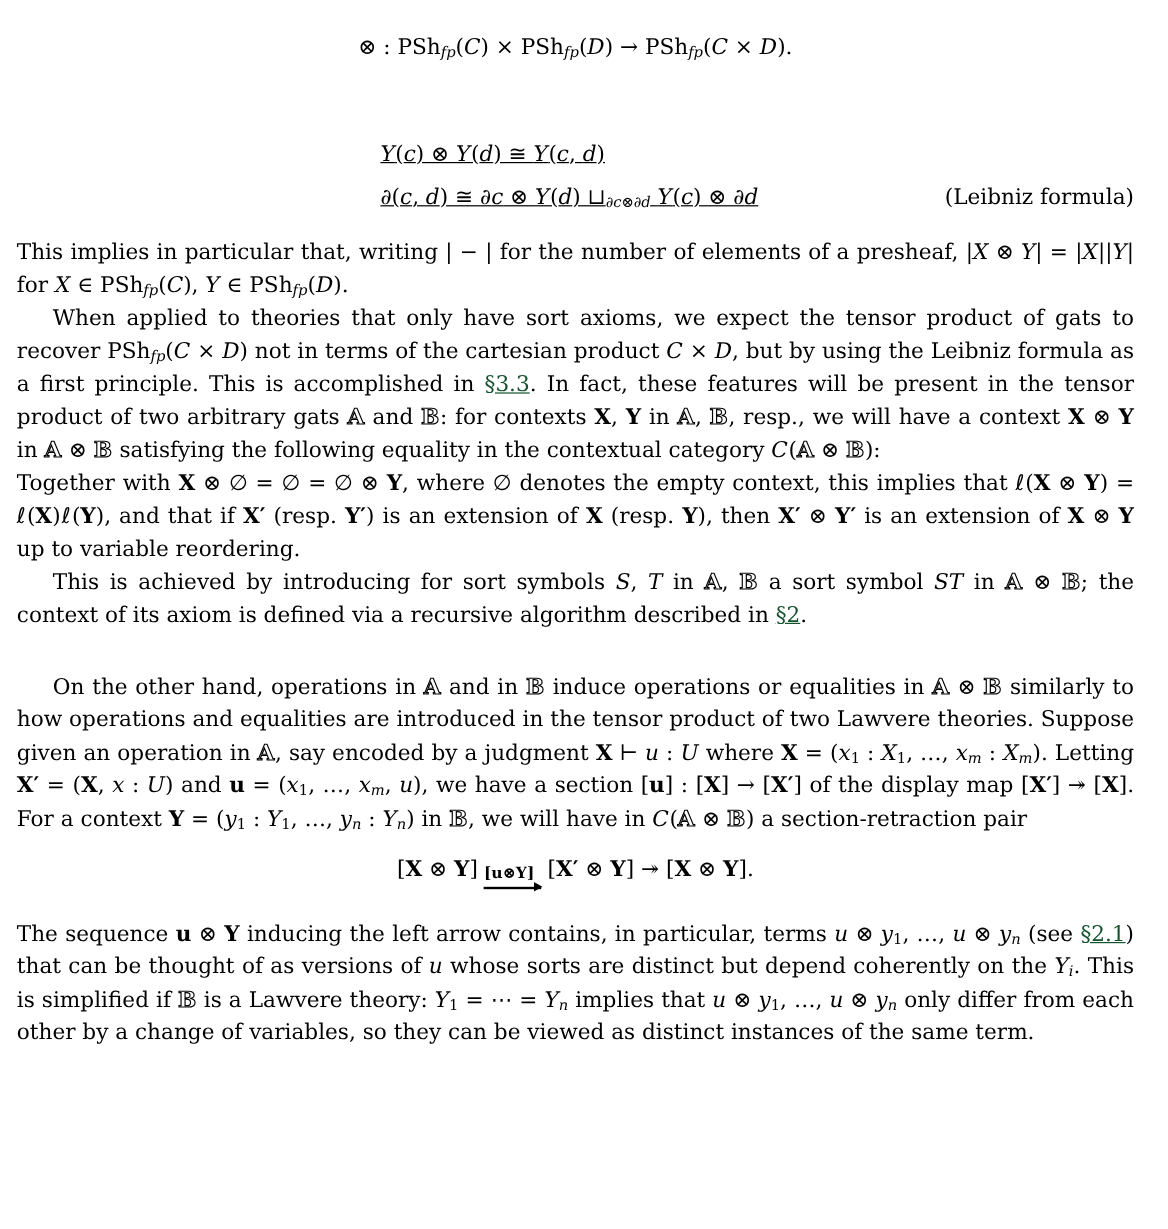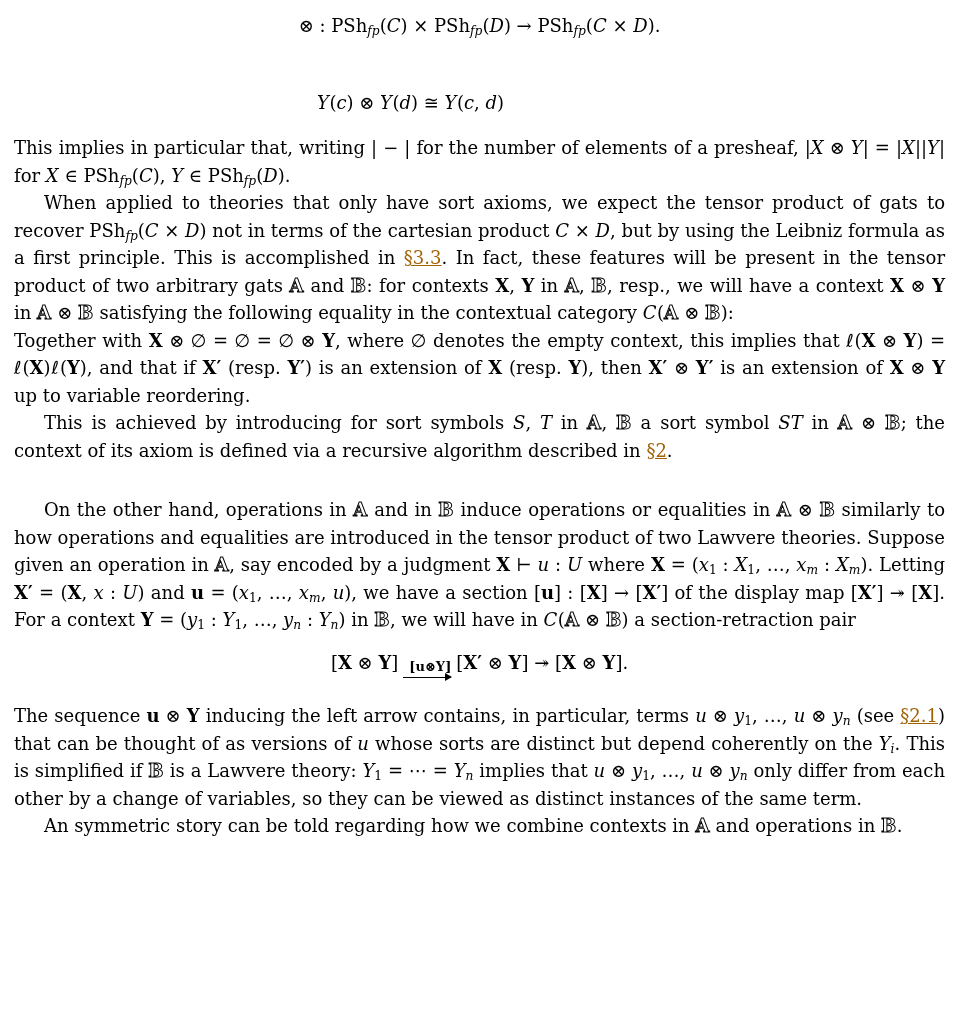--- a/index.html
+++ b/index.html
@@ -1,56 +1,56 @@
 <!DOCTYPE html>
 <html><head>
 <meta charset="utf-8">
 <style>
   html, body { margin: 0; padding: 0; background: #ffffff; }
   .page {
     position: relative;
     width: 973px;
     height: 1024px;
     box-sizing: border-box;
-    padding: 8px 28px 8px 14px;
+    padding: 22px 28px 8px 14px;
     background: #ffffff;
     color: #000000;
     font-family: "DejaVu Serif", "DejaVu Sans", "Liberation Serif", serif;
     font-size: 18px;
     line-height: 27.5px;
     overflow: hidden;
   }
   p { margin: 0; text-align: justify; }
   p.indent { text-indent: 30px; }
   p.extra-space { margin-top: 32px; }
 
   .display-eq { text-align: center; margin: 4px 0 24px; }
   .display-eq.mid { margin: 15px 0 17px; }
 
-  .align-block { padding-left: 303px; margin: 4px 0 18px; }
+  .align-block { padding-left: 303px; margin: 16px 0 18px; text-decoration: underline; }
   .eqrow { position: relative; margin-bottom: 9px; white-space: nowrap; }
   .eqrow:last-child { margin-bottom: 0; }
   .eqtag { position: absolute; right: 0; top: 0; }
 
   
   .seg-i { font-style: italic; }
   .seg-b { font-weight: bold; }
   .seg-sub { font-size: 0.68em; vertical-align: -0.22em; line-height: 0; }
   .seg-scr { font-style: italic; font-family: "DejaVu Serif", serif; letter-spacing: 0.5px; }
   .seg-bb { font-weight: 700; color: #ffffff; -webkit-text-stroke: 1px #000000; letter-spacing: 0.5px; }
   @supports not (-webkit-text-stroke: 1px #000) {
     .seg-bb { color: #000000; text-shadow: 0.8px 0 0 #000; }
   }
-  .seg-link { color: #a16207; text-decoration: underline; cursor: pointer; }
+  .seg-link { color: #14532d; text-decoration: underline; cursor: pointer; }
 
   
   .overarrow {
     display: inline-flex;
     flex-direction: column;
-    align-items: flex-end;
+    align-items: flex-start;
     vertical-align: -0.12em;
     margin: 0 5px;
   }
   .overarrow-label { font-size: 13px; line-height: 1.15; margin-bottom: 2px; white-space: nowrap; }
   .css-arrow { display: block; position: relative; width: 48px; height: 1.6px; background: #000; margin-bottom: 7px; }
   .css-arrow::after {
     content: "";
     position: absolute;
     right: -1px;
     top: -4px;
@@ -66,33 +66,36 @@
 <div class="page">
 
   <div class="display-eq">⊗ : PSh<span class="seg-i seg-sub">fp</span>(<span class="seg-i">C</span>) × PSh<span class="seg-i seg-sub">fp</span>(<span class="seg-i">D</span>) → PSh<span class="seg-i seg-sub">fp</span>(<span class="seg-i">C</span> × <span class="seg-i">D</span>).</div>
 
   <div style="height:21px"></div>
 
   <div class="align-block">
     <div class="eqrow">
       <span class="eqbody"><span class="seg-scr">Y</span>(<span class="seg-i">c</span>) ⊗ <span class="seg-scr">Y</span>(<span class="seg-i">d</span>) ≅ <span class="seg-scr">Y</span>(<span class="seg-i">c</span>, <span class="seg-i">d</span>)</span>
     </div>
+    <div class="eqrow">
+      <span class="eqbody">∂(<span class="seg-i">c</span>, <span class="seg-i">d</span>) ≅ ∂<span class="seg-i">c</span> ⊗ <span class="seg-scr">Y</span>(<span class="seg-i">d</span>) ⊔<span class="seg-i seg-sub">∂c⊗∂d</span> <span class="seg-scr">Y</span>(<span class="seg-i">c</span>) ⊗ ∂<span class="seg-i">d</span></span>
+      <span class="eqtag">(Leibniz formula)</span>
+    </div>
   </div>
 
   <p class="noindent">This implies in particular that, writing | − | for the number of elements of a presheaf, |<span class="seg-i">X</span> ⊗ <span class="seg-i">Y</span>| = |<span class="seg-i">X</span>||<span class="seg-i">Y</span>| for <span class="seg-i">X</span> ∈ PSh<span class="seg-i seg-sub">fp</span>(<span class="seg-i">C</span>), <span class="seg-i">Y</span> ∈ PSh<span class="seg-i seg-sub">fp</span>(<span class="seg-i">D</span>).</p>
   <p class="indent">When applied to theories that only have sort axioms, we expect the tensor product of gats to recover PSh<span class="seg-i seg-sub">fp</span>(<span class="seg-i">C</span> × <span class="seg-i">D</span>) not in terms of the cartesian product <span class="seg-i">C</span> × <span class="seg-i">D</span>, but by using the Leibniz formula as a first principle. This is accomplished in <span class="seg-link">§3.3</span>. In fact, these features will be present in the tensor product of two arbitrary gats <span class="seg-bb">A</span> and <span class="seg-bb">B</span>: for contexts <span class="seg-b">X</span>, <span class="seg-b">Y</span> in <span class="seg-bb">A</span>, <span class="seg-bb">B</span>, resp., we will have a context <span class="seg-b">X</span> ⊗ <span class="seg-b">Y</span> in <span class="seg-bb">A</span> ⊗ <span class="seg-bb">B</span> satisfying the following equality in the contextual category <span class="seg-scr">C</span>(<span class="seg-bb">A</span> ⊗ <span class="seg-bb">B</span>):</p>
 
 
   <p class="noindent">Together with <span class="seg-b">X</span> ⊗ ∅ = ∅ = ∅ ⊗ <span class="seg-b">Y</span>, where ∅ denotes the empty context, this implies that ℓ(<span class="seg-b">X</span> ⊗ <span class="seg-b">Y</span>) = ℓ(<span class="seg-b">X</span>)ℓ(<span class="seg-b">Y</span>), and that if <span class="seg-b">X′</span> (resp. <span class="seg-b">Y′</span>) is an extension of <span class="seg-b">X</span> (resp. <span class="seg-b">Y</span>), then <span class="seg-b">X′</span> ⊗ <span class="seg-b">Y′</span> is an extension of <span class="seg-b">X</span> ⊗ <span class="seg-b">Y</span> up to variable reordering.</p>
   <p class="indent">This is achieved by introducing for sort symbols <span class="seg-i">S</span>, <span class="seg-i">T</span> in <span class="seg-bb">A</span>, <span class="seg-bb">B</span> a sort symbol <span class="seg-i">ST</span> in <span class="seg-bb">A</span> ⊗ <span class="seg-bb">B</span>; the context of its axiom is defined via a recursive algorithm described in <span class="seg-link">§2</span>.</p>
   <p class="indent extra-space">On the other hand, operations in <span class="seg-bb">A</span> and in <span class="seg-bb">B</span> induce operations or equalities in <span class="seg-bb">A</span> ⊗ <span class="seg-bb">B</span> similarly to how operations and equalities are introduced in the tensor product of two Lawvere theories. Suppose given an operation in <span class="seg-bb">A</span>, say encoded by a judgment <span class="seg-b">X</span> ⊢ <span class="seg-i">u</span> : <span class="seg-i">U</span> where <span class="seg-b">X</span> = (<span class="seg-i">x</span><span class="seg-sub">1</span> : <span class="seg-i">X</span><span class="seg-sub">1</span>, …, <span class="seg-i">x</span><span class="seg-i seg-sub">m</span> : <span class="seg-i">X</span><span class="seg-i seg-sub">m</span>). Letting <span class="seg-b">X′</span> = (<span class="seg-b">X</span>, <span class="seg-i">x</span> : <span class="seg-i">U</span>) and <span class="seg-b">u</span> = (<span class="seg-i">x</span><span class="seg-sub">1</span>, …, <span class="seg-i">x</span><span class="seg-i seg-sub">m</span>, <span class="seg-i">u</span>), we have a section [<span class="seg-b">u</span>] : [<span class="seg-b">X</span>] → [<span class="seg-b">X′</span>] of the display map [<span class="seg-b">X′</span>] ↠ [<span class="seg-b">X</span>]. For a context <span class="seg-b">Y</span> = (<span class="seg-i">y</span><span class="seg-sub">1</span> : <span class="seg-i">Y</span><span class="seg-sub">1</span>, …, <span class="seg-i">y</span><span class="seg-i seg-sub">n</span> : <span class="seg-i">Y</span><span class="seg-i seg-sub">n</span>) in <span class="seg-bb">B</span>, we will have in <span class="seg-scr">C</span>(<span class="seg-bb">A</span> ⊗ <span class="seg-bb">B</span>) a section-retraction pair</p>
 
   <div class="display-eq mid">
     <span>[<span class="seg-b">X</span> ⊗ <span class="seg-b">Y</span>]</span><span class="overarrow">
         <span class="overarrow-label"><span class="seg-b">[u⊗Y]</span></span>
         <span class="css-arrow"></span>
       </span><span>[<span class="seg-b">X′</span> ⊗ <span class="seg-b">Y</span>] ↠ [<span class="seg-b">X</span> ⊗ <span class="seg-b">Y</span>].</span>
   </div>
 
   <p class="noindent">The sequence <span class="seg-b">u</span> ⊗ <span class="seg-b">Y</span> inducing the left arrow contains, in particular, terms <span class="seg-i">u</span> ⊗ <span class="seg-i">y</span><span class="seg-sub">1</span>, …, <span class="seg-i">u</span> ⊗ <span class="seg-i">y</span><span class="seg-i seg-sub">n</span> (see <span class="seg-link">§2.1</span>) that can be thought of as versions of <span class="seg-i">u</span> whose sorts are distinct but depend coherently on the <span class="seg-i">Y</span><span class="seg-i seg-sub">i</span>. This is simplified if <span class="seg-bb">B</span> is a Lawvere theory: <span class="seg-i">Y</span><span class="seg-sub">1</span> = ⋯ = <span class="seg-i">Y</span><span class="seg-i seg-sub">n</span> implies that <span class="seg-i">u</span> ⊗ <span class="seg-i">y</span><span class="seg-sub">1</span>, …, <span class="seg-i">u</span> ⊗ <span class="seg-i">y</span><span class="seg-i seg-sub">n</span> only differ from each other by a change of variables, so they can be viewed as distinct instances of the same term.</p>
-  <p class="indent">An symmetric story can be told regarding how we combine contexts in <span class="seg-bb">A</span> and operations in <span class="seg-bb">B</span>.</p>
 
 </div>
 
 </body></html>

